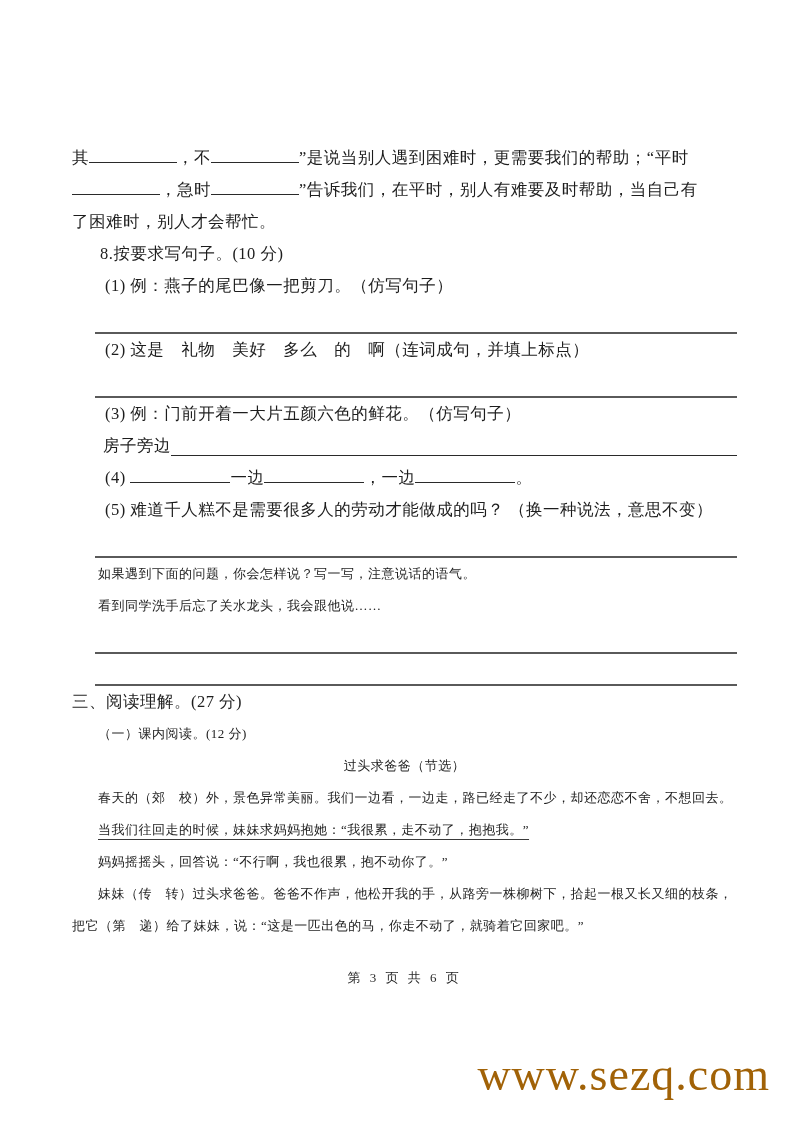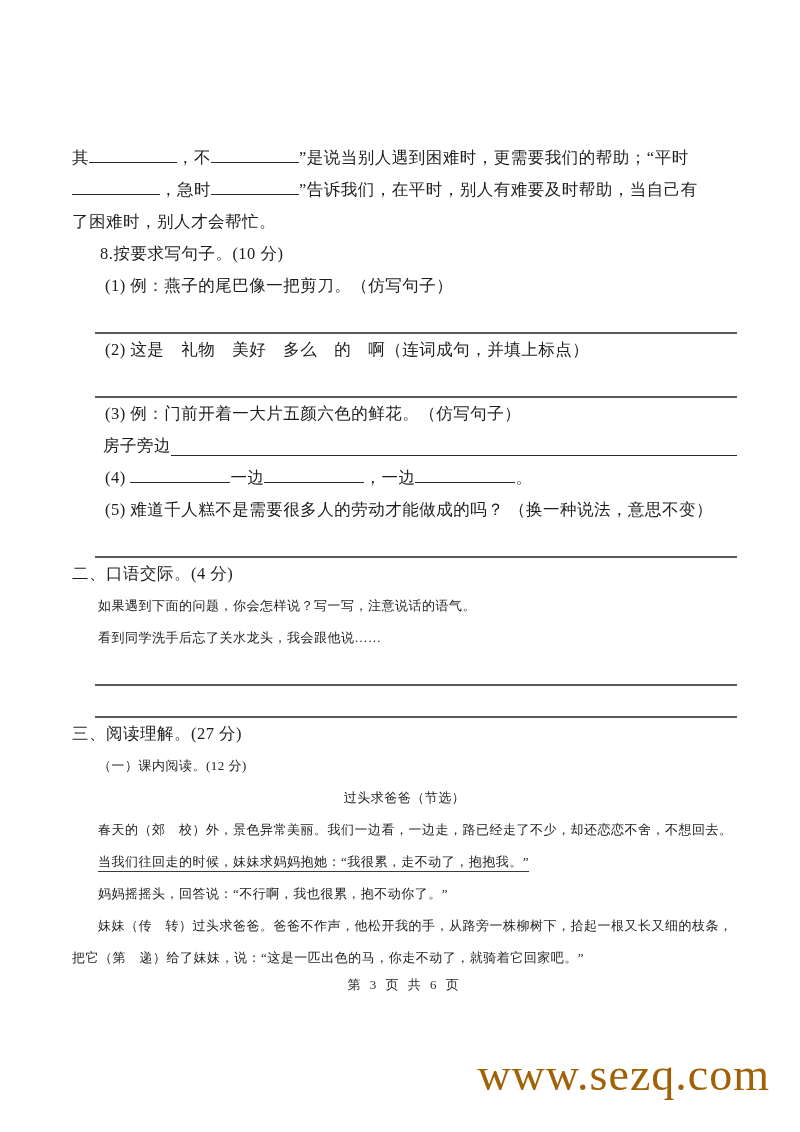--- a/index.html
+++ b/index.html
@@ -69,21 +69,21 @@
     text-decoration: underline;
     text-underline-offset: 5px;
     text-decoration-thickness: 1px;
     text-decoration-color: #3a3a3a;
   }
   .passage-title {
     text-align: center;
     text-indent: 0;
   }
   .footer {
-    margin-top: 2px;
+    margin-top: 27px;
     text-align: center;
     font-size: 13px;
     letter-spacing: 3px;
     color: #2a2a2a;
   }
   .watermark {
     position: absolute;
     top: 1052px;
     right: 30px;
     font-family: Liberation Serif, serif;
@@ -114,21 +114,20 @@
   <div class="line row-flex">
       <span>房子旁边</span>
       <span class="blank-fill"></span>
     </div>
 
   <div class="line indent-item"><span>(4) </span><span class="blank w100"></span><span>一边</span><span class="blank w100"></span><span>，一边</span><span class="blank w100"></span><span>。</span></div>
 
   <div class="line indent-item">(5) 难道千人糕不是需要很多人的劳动才能做成的吗？ （换一种说法，意思不变）</div>
   <div class="answer-row"></div>
 
-  <div class="line">二、口语交际。(4 分)</div>
   <div class="line para">如果遇到下面的问题，你会怎样说？写一写，注意说话的语气。</div>
   <div class="line para">看到同学洗手后忘了关水龙头，我会跟他说……</div>
   <div class="answer-row"></div>
   <div class="answer-row"></div>
 
   <div class="line">三、阅读理解。(27 分)</div>
   <div class="line para">（一）课内阅读。(12 分)</div>
   <div class="line para passage-title">过头求爸爸（节选）</div>
 
   <div class="para">春天的（郊　校）外，景色异常美丽。我们一边看，一边走，路已经走了不少，却还恋恋不舍，不想回去。</div>

